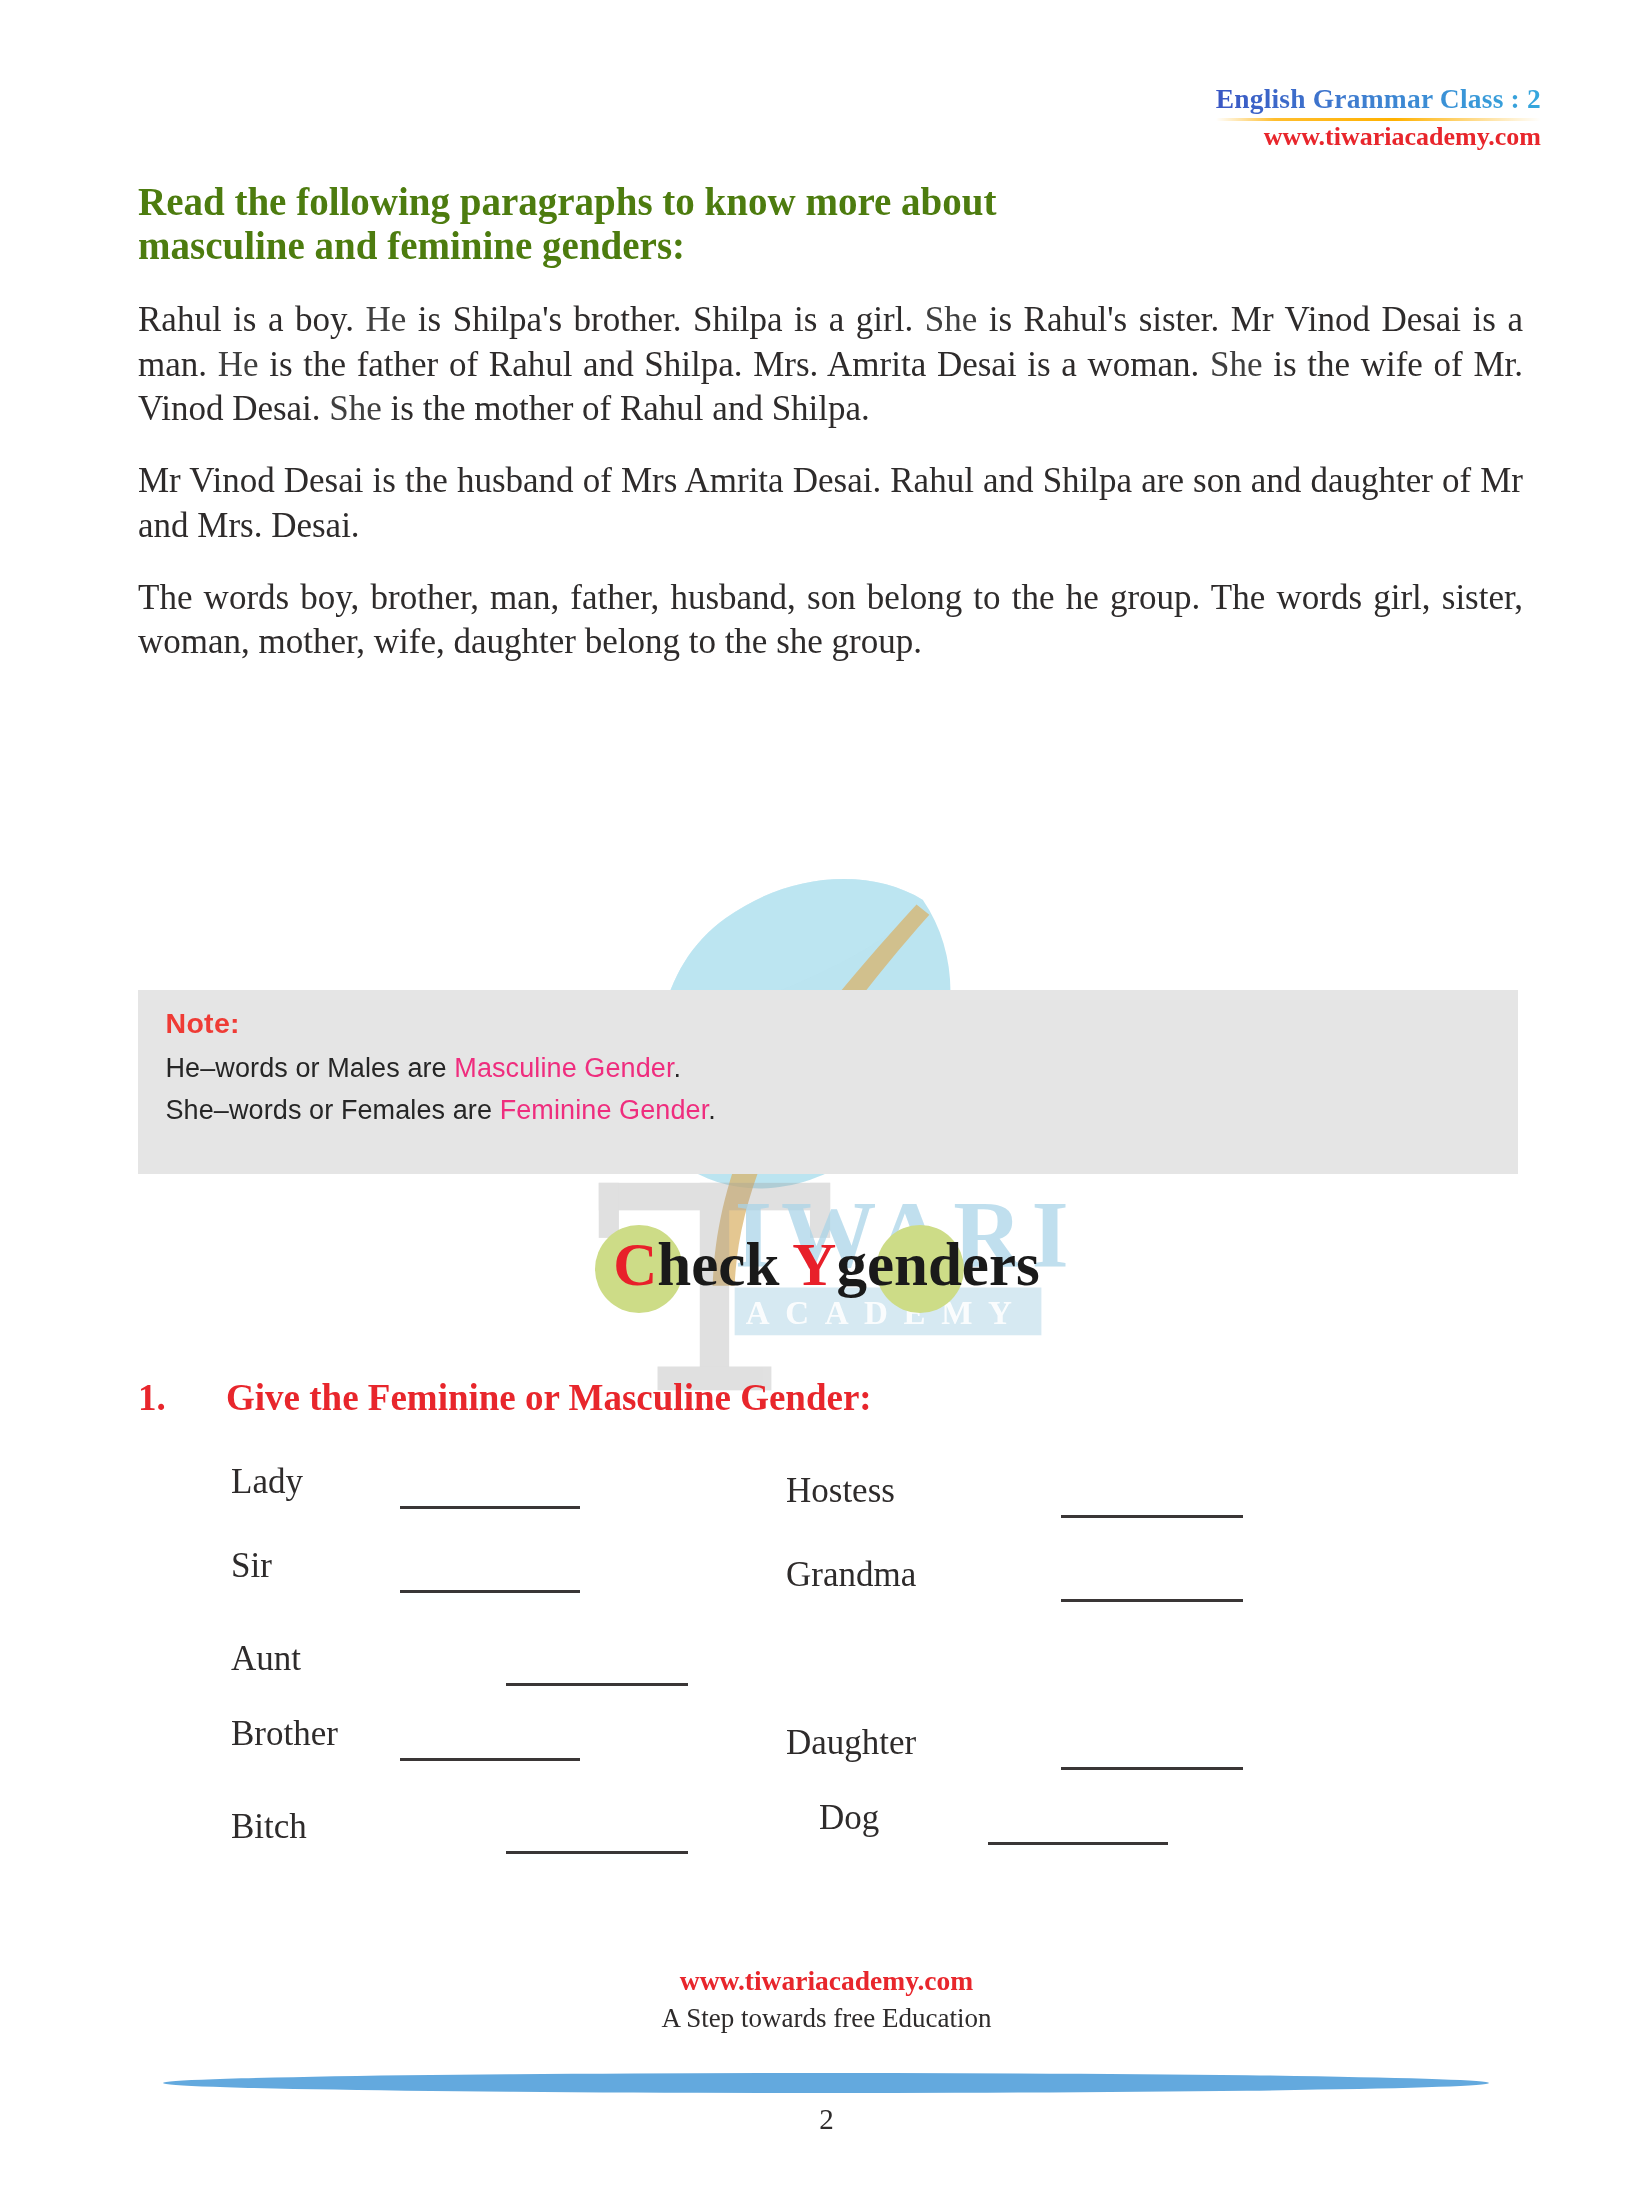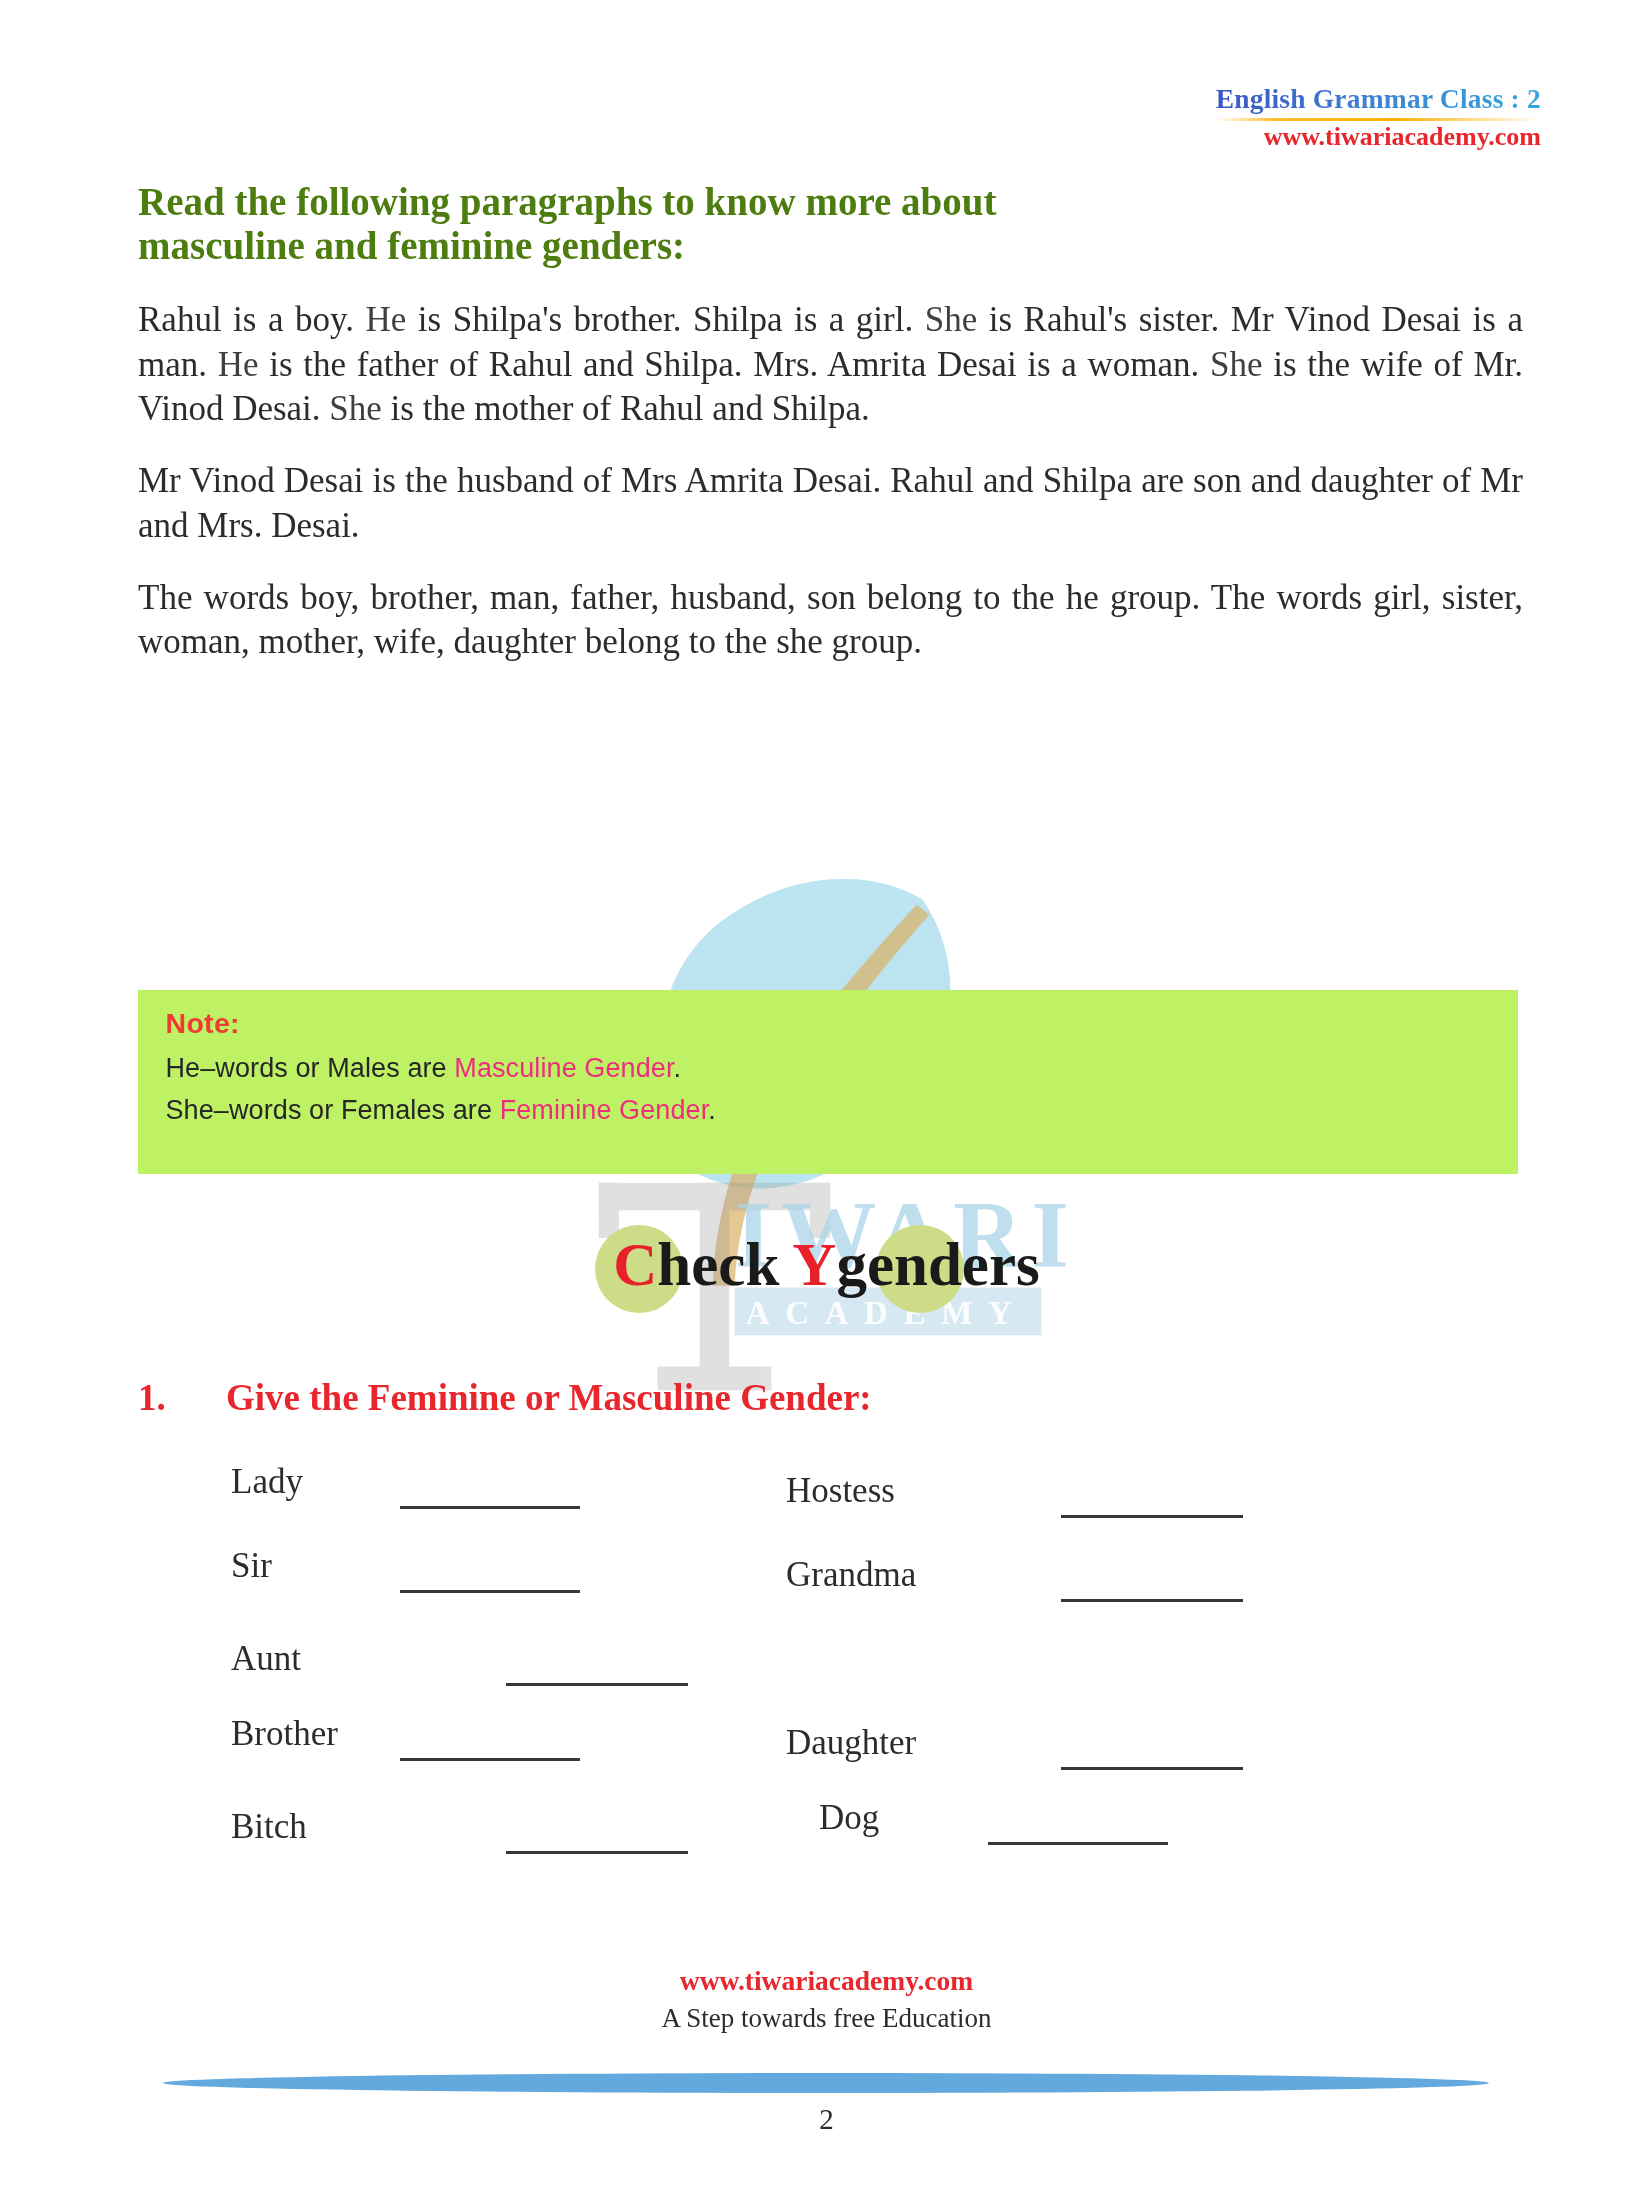--- a/index.html
+++ b/index.html
@@ -97,21 +97,21 @@
   .para.last { margin-bottom: 40px; }
   .hl-blue { color: #404040; }
 
   
   .note-box {
     position: absolute;
     left: 138px;
     top: 990px;
     width: 1380px;
     height: 184px;
-    background: #bef264;
+    background: #e5e5e5;
     z-index: 2;
   }
   .note-inner {
     position: relative;
     z-index: 2;
     padding: 16.5px 0 0 27.5px;
   }
   .note-title {
     font-family: "Liberation Sans", sans-serif;
     font-weight: bold;

